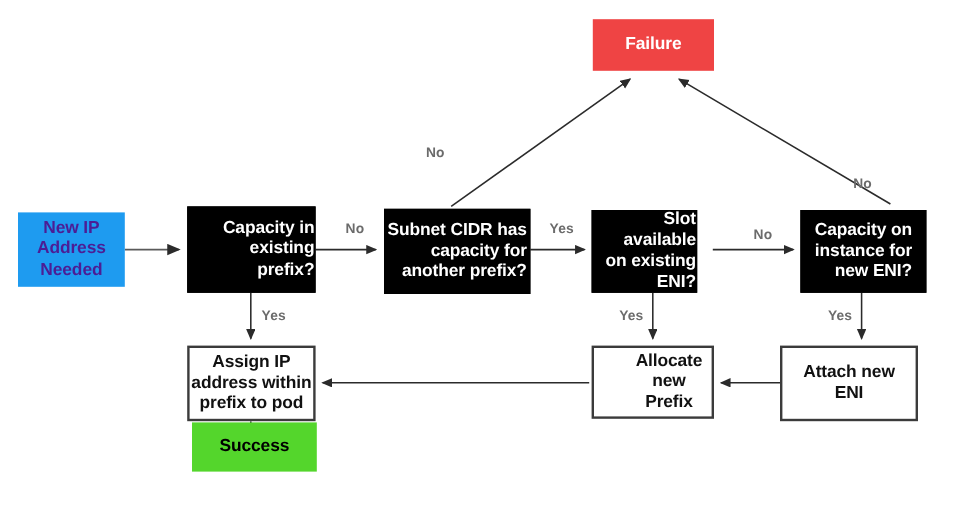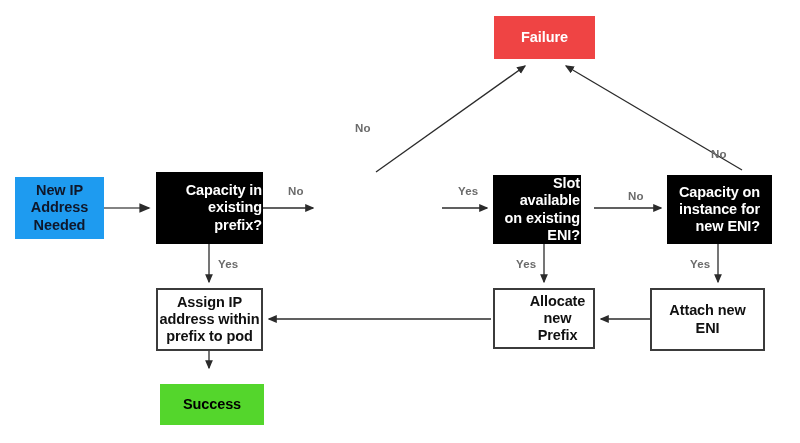--- a/index.html
+++ b/index.html
@@ -47,21 +47,21 @@
     text-align: right;
   }
   .node-process {
     background: #ffffff;
     color: #111111;
     border: 2px solid #3b3b3b;
     font-size: 14.5px;
   }
   .node-start {
     background: #1e9bf0;
-    color: #0f172a;
+    color: #4c1d95;
     font-size: 14.5px;
     border: none;
   }
   .node-fail {
     background: #ef4444;
     color: #ffffff;
     font-size: 14.5px;
     border: none;
   }
   .node-success {
@@ -140,36 +140,39 @@
     </g>
   </svg>
 
   <div class="node node-start" style="left:15px; top:177px; width:89px; height:62px;">New IP
 Address
 Needed</div>
 
   <div class="node node-decision" style="left:156px; top:172px; width:107px; height:72px;">Capacity in
 existing prefix?</div>
 
+  <div class="node node-decision" style="left:320px; top:174px; width:122px; height:71px;">Subnet CIDR has
+capacity for
+another prefix?</div>
 
   <div class="node node-decision" style="left:493px; top:175px; width:88px; height:69px;">Slot available
 on existing
 ENI?</div>
 
   <div class="node node-decision" style="left:667px; top:175px; width:105px; height:69px;">Capacity on
 instance for
 new ENI?</div>
 
   <div class="node node-fail" style="left:494px; top:16px; width:101px; height:43px;">Failure</div>
 
   <div class="node node-process" style="left:156px; top:288px; width:107px; height:63px;">Assign IP
 address within
 prefix to pod</div>
 
-  <div class="node node-success" style="left:160px; top:384px; width:104px; height:41px;">Success</div>
+  <div class="node node-success" style="left:160px; top:352px; width:104px; height:41px;">Success</div>
 
   <div class="node node-process" style="left:493px; top:288px; width:102px; height:61px;padding-left:27px;">Allocate new
 Prefix</div>
 
   <div class="node node-process" style="left:650px; top:288px; width:115px; height:63px;">Attach new
 ENI</div>
 
   <div class="edge-label" style="left:288px; top:185px;">No</div>
 
   <div class="edge-label" style="left:218px; top:258px;">Yes</div>

